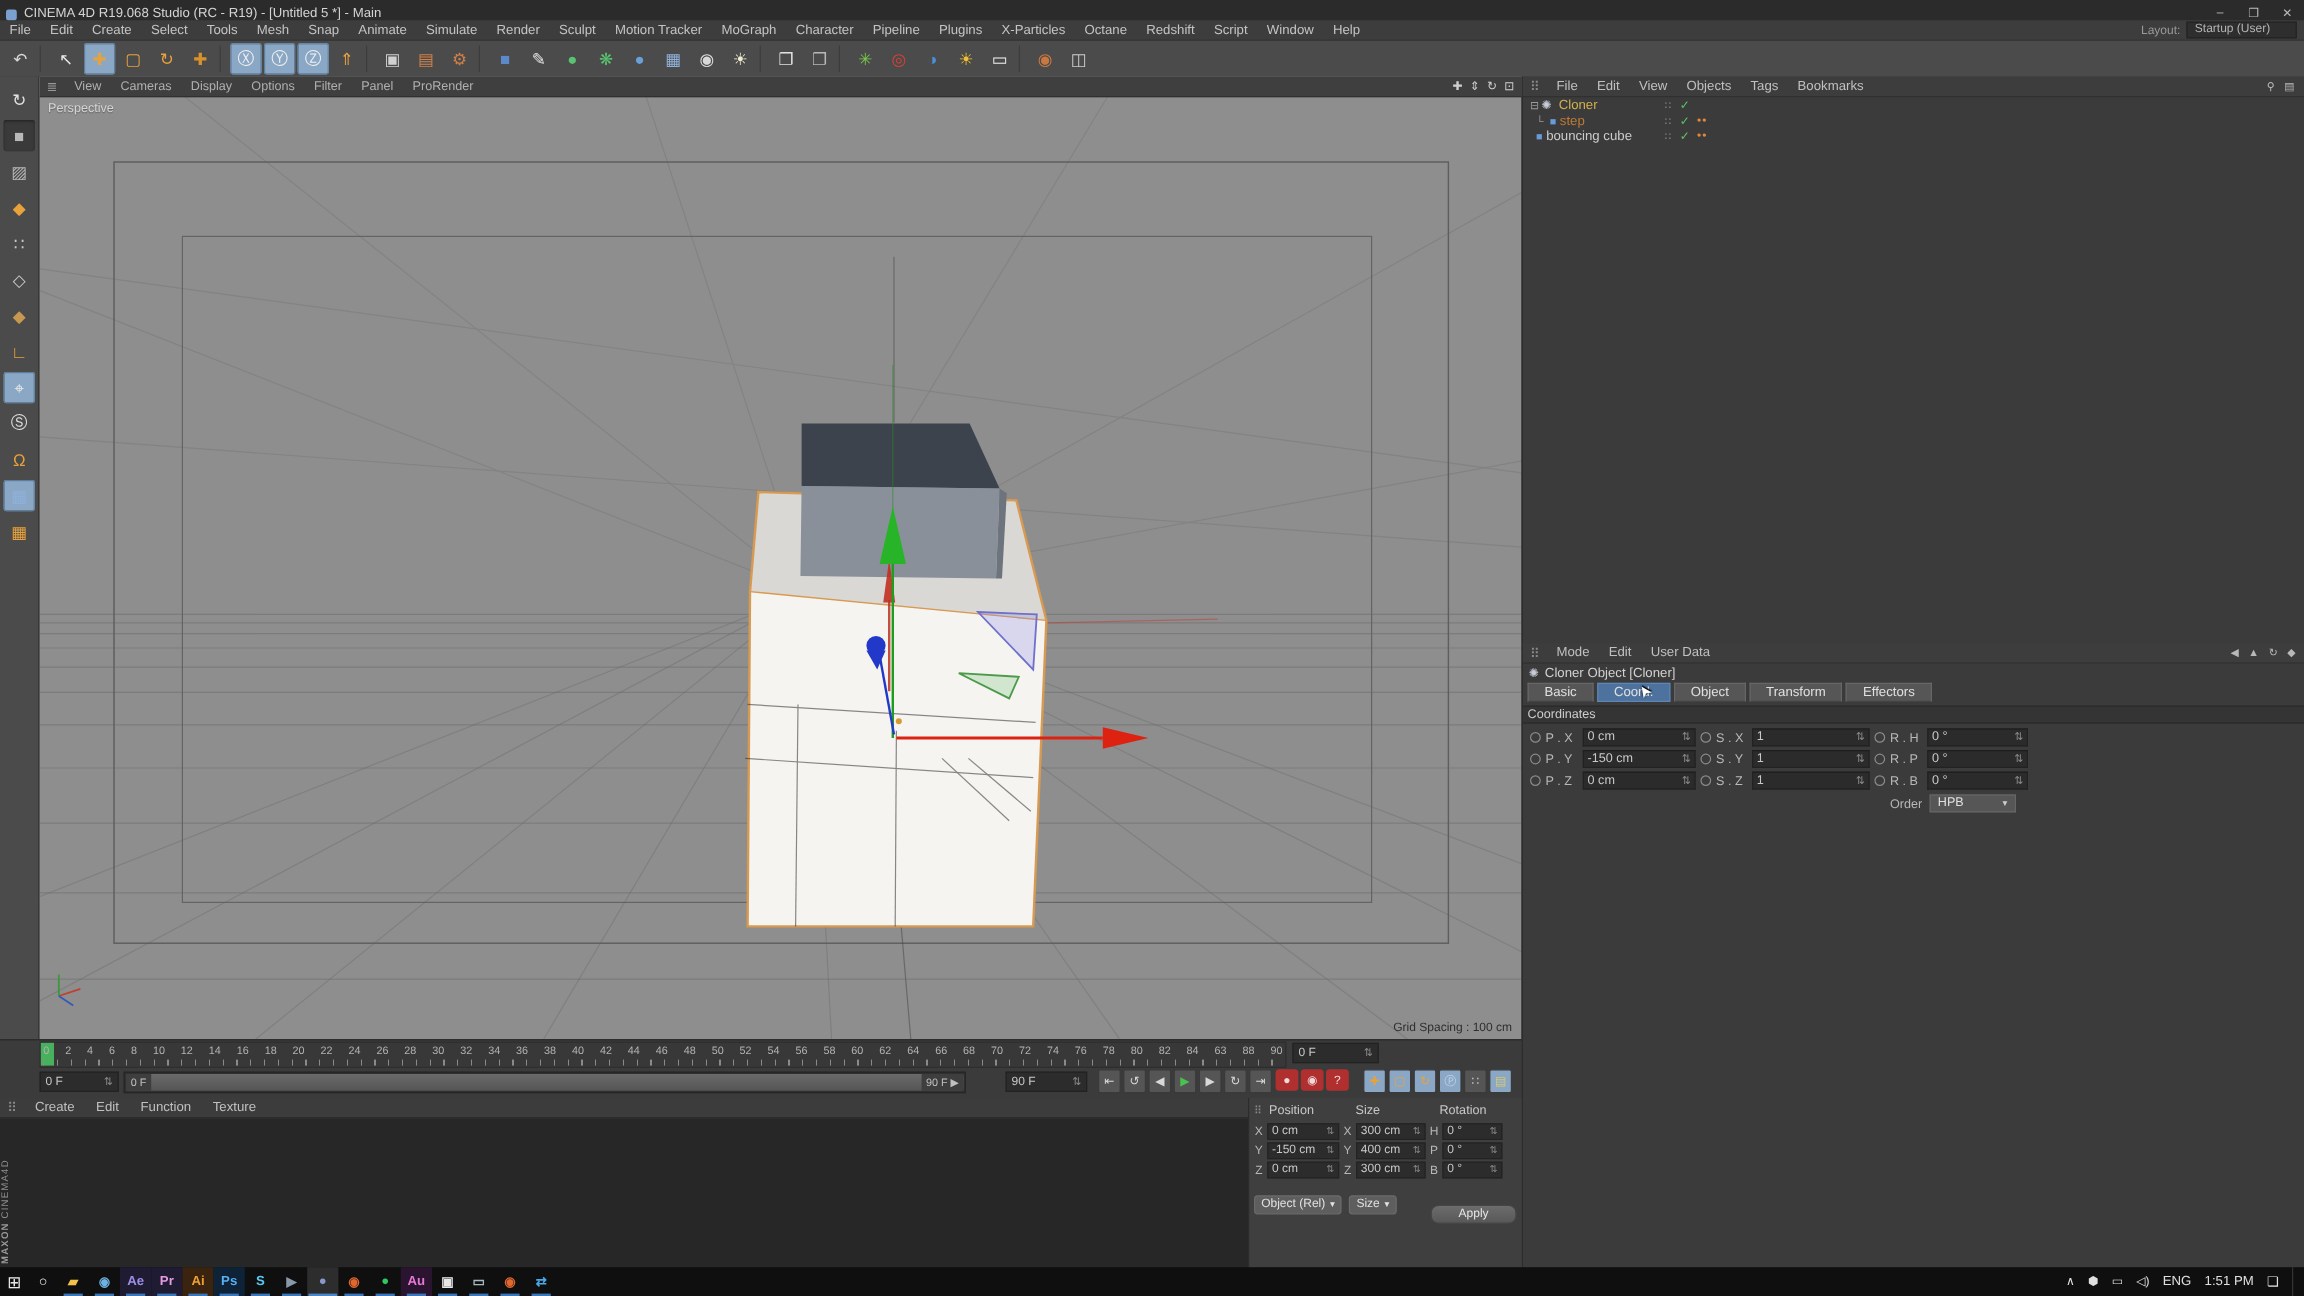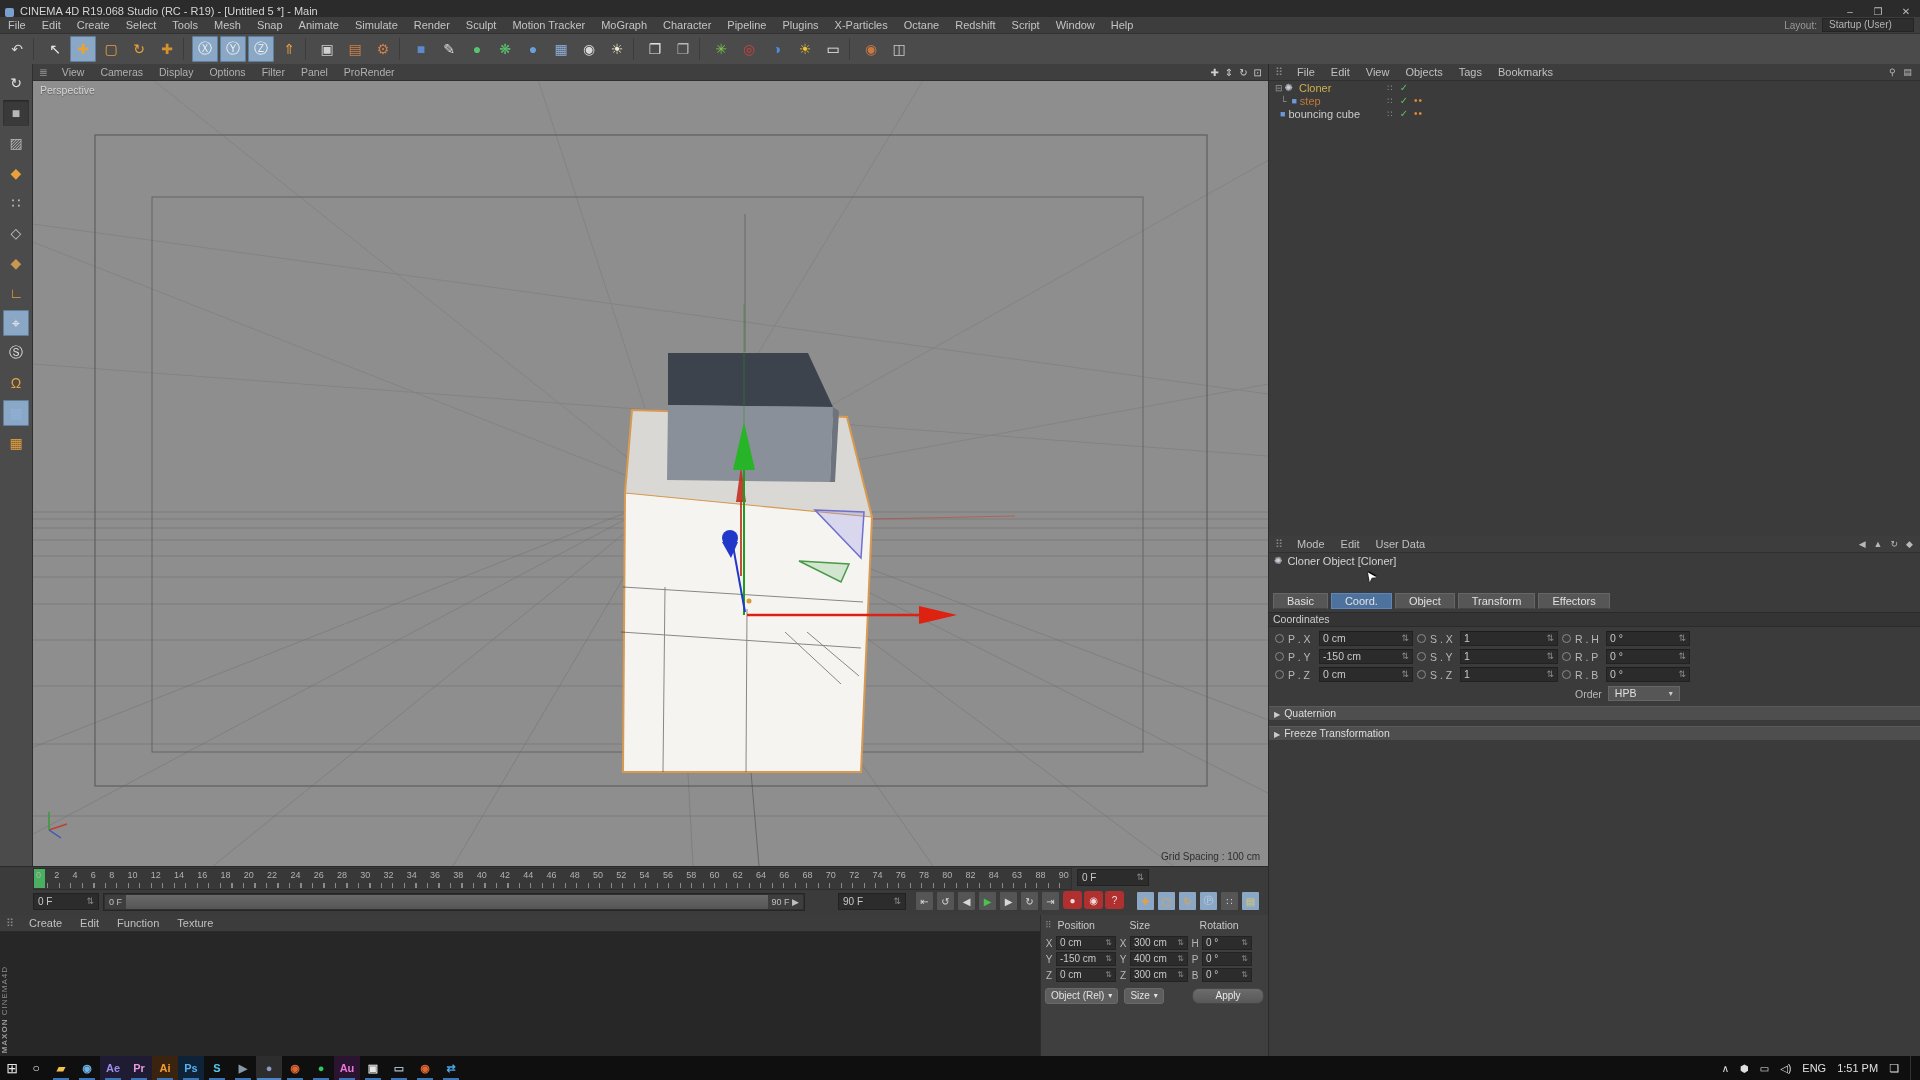--- a/index.html
+++ b/index.html
@@ -46,21 +46,21 @@
   .om-ico-cloner{color:#c9cdd8;font-size:10px;margin-right:3px;}
   .om-ico-cube{color:#6a9ad8;font-size:9px;margin-right:3px;}
   .om-flags{position:absolute;left:118px;display:flex;align-items:center;gap:6px;}
   .om-dots{color:#8f8f8f;font-size:9px;letter-spacing:1px;}
   .om-chk{color:#5ec05e;font-size:10px;}
   .om-keys{color:#e08838;font-size:10px;letter-spacing:1px;}
   
   #attrmgr{position:absolute;left:0;top:472px;width:652px;}
   #am-title{height:15px;display:flex;align-items:center;font-size:11px;color:#d2d2d2;padding-left:5px;gap:5px;}
   #am-title .ico{color:#c9cdd8;font-size:10px;}
-  #am-tabs{display:flex;gap:3px;padding:1px 4px 3px 4px;margin-top:24px;}
+  #am-tabs{display:flex;gap:3px;padding:1px 4px 3px 4px;}
   .am-tab{background:#565656;border:1px solid #666;border-bottom-color:#444;color:#e0e0e0;font-size:11px;padding:0 13px;height:14px;line-height:14px;}
   .am-tab.active{background:#4e729e;border-color:#5d85b5;}
   #am-section{height:13px;background:#343434;border-top:1px solid #2a2a2a;border-bottom:1px solid #2a2a2a;font-size:10.5px;color:#cdcdcd;padding-left:4px;line-height:13px;}
   .am-rows{padding:4px 6px 2px 6px;display:flex;flex-direction:column;gap:3px;}
   .am-row{display:flex;align-items:center;gap:4px;font-size:10.5px;color:#b8b8b8;}
   .keyring{width:7px;height:7px;border:1.5px solid #8a8a8a;border-radius:50%;flex:0 0 auto;}
   .fld{background:#2b2b2b;border:1px solid #222;border-top-color:#1d1d1d;height:13px;line-height:13px;color:#c8c8c8;font-size:10.5px;padding:0 3px;display:flex;}
   .fld .st{margin-left:auto;color:#8a8a8a;font-size:9px;}
   .lblP{width:27px;} .lblS{width:26px;} .lblR{width:27px;}
   .fldP{width:86px;} .fldS{width:90px;} .fldR{width:76px;}
@@ -101,21 +101,21 @@
   #cm-head .burger{color:#8a8a8a;margin-right:6px;font-size:9px;}
   #cm-head .h1{width:72px;} #cm-head .h2{width:70px;} #cm-head .h3{width:60px;}
   .cm-row{display:flex;align-items:center;gap:3px;padding:1px 4px;color:#b8b8b8;}
   .cm-lbl{width:8px;text-align:center;}
   .cm-fld{background:#2c2c2c;border:1px solid #232323;height:12px;line-height:12px;padding:0 3px;color:#c8c8c8;display:flex;}
   .cm-fld .st{margin-left:auto;color:#888;font-size:8px;}
   .cmf1{width:52px;} .cmf2{width:50px;} .cmf3{width:42px;}
   #cm-foot{display:flex;align-items:center;gap:6px;padding:5px 4px;}
   .cm-dd{background:#5e5e5e;border:1px solid #6a6a6a;border-radius:3px;height:14px;line-height:14px;padding:0 5px;color:#e2e2e2;display:flex;font-size:10px;}
   .cm-dd .st{margin-left:4px;font-size:8px;}
-  #applybtn{background:linear-gradient(#6c6c6c,#585858);border:1px solid #454545;border-radius:7px;height:14px;line-height:14px;width:70px;text-align:center;color:#e8e8e8;margin-left:auto;}
+  #applybtn{background:linear-gradient(#6c6c6c,#585858);border:1px solid #454545;border-radius:7px;height:14px;line-height:14px;width:70px;text-align:center;color:#e8e8e8;margin-left:auto;margin-top:16px;}
   
   #taskbar{left:0;top:1056px;width:1920px;height:24px;background:#0f0f0f;display:flex;align-items:center;}
   .tkbtn{width:24px;height:24px;display:flex;align-items:center;justify-content:center;font-size:12px;color:#e8e8e8;position:relative;}
   .tkapp{width:26px;height:24px;display:flex;align-items:center;justify-content:center;font-size:11px;font-weight:bold;position:relative;}
   .tkapp.running:after{content:"";position:absolute;bottom:0;left:5px;right:5px;height:2px;background:#3a76b8;}
   .tkapp.active{background:#2d2d2d;}
   .tkapp.active:after{left:1px;right:1px;background:#4a86c8;}
   #tray{margin-left:auto;display:flex;align-items:center;gap:11px;color:#e0e0e0;font-size:11px;padding-right:4px;}
   #tray .glyph{font-size:10px;}
   #showdesk{width:5px;height:24px;border-left:1px solid #333;}
@@ -484,25 +484,20 @@
             </span>
           </div>
         </div>
       <div id="am-order">
         <span>Order</span>
         <span class="dd">
             <span>HPB</span>
             <span class="st">▾</span>
           </span>
       </div>
-      <div>
-
-      <div class="am-collapse"><span class="arr">▶</span><span>Quaternion</span></div>
-          <div class="am-collapse"><span class="arr">▶</span><span>Freeze Transformation</span></div>
-        </div>
     </div>
     <div id="mousecursor" class="abs">➤</div>
   </div>
 
   <div id="bottomstrip" class="abs">
     <div id="ruler">
       <div id="playhead"></div>
       <div id="rulerticks">
 
       <span>0</span>

